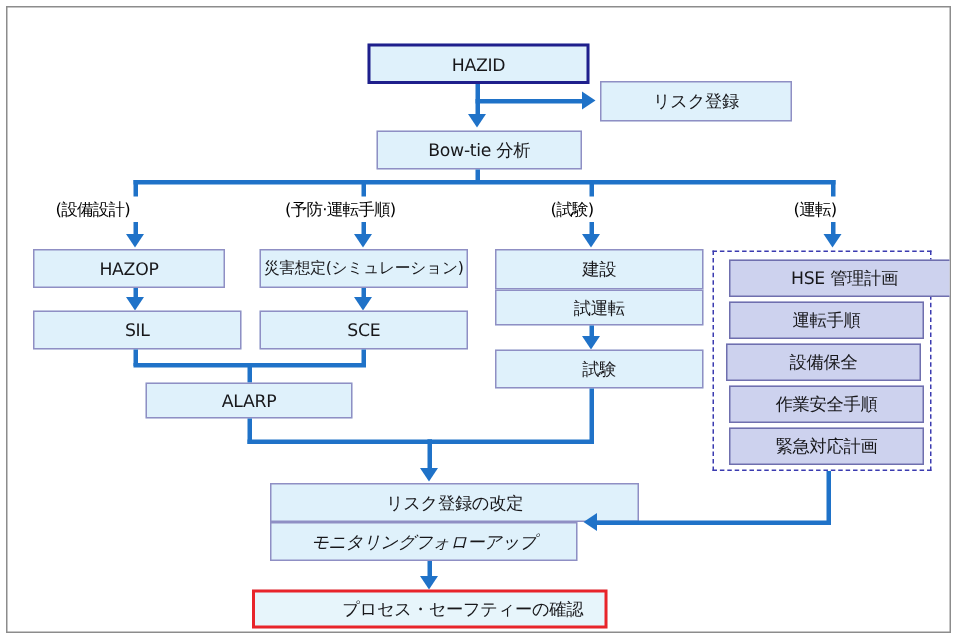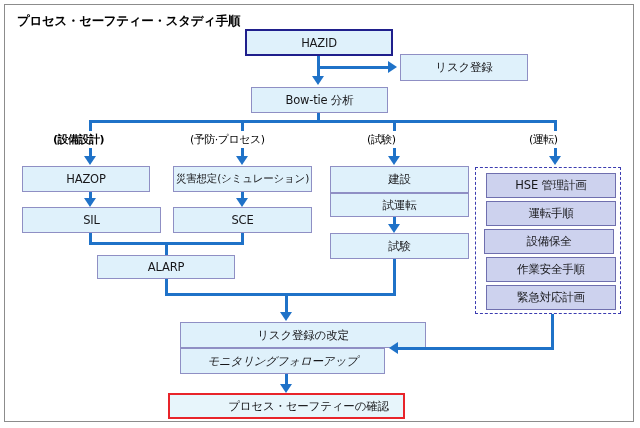--- a/index.html
+++ b/index.html
@@ -36,21 +36,20 @@
   .blabel{position:absolute;font-size:11px;color:#000;white-space:nowrap;letter-spacing:-0.5px;}
 
   #dashgroup{position:absolute;left:470px;top:162px;width:146px;height:147px;
              border:1.5px dashed #3b3bb0;box-sizing:border-box;background:transparent;}
 </style>
 </head>
 <body>
 
 <div id="frame">
 
-  <div class="title">プロセス・セーフティー・スタディ手順</div>
 
   <div class="box navy" style="left:240px;top:24px;width:148px;height:27px;">
     <span>HAZID</span>
   </div>
 
   <div class="box" style="left:395px;top:49px;width:128px;height:27px;">
     <span>リスク登録</span>
   </div>
 
   <div class="ln lnv" style="left:312px;top:51px;height:22px;"></div>
@@ -65,22 +64,22 @@
 
   <div class="ln lnv" style="left:312px;top:108px;height:9px;"></div>
 
   <div class="ln lnh" style="left:84px;top:115px;width:468px;"></div>
 
   <div class="ln lnv" style="left:84px;top:115px;height:11px;"></div>
   <div class="ln lnv" style="left:236px;top:115px;height:11px;"></div>
   <div class="ln lnv" style="left:388px;top:115px;height:11px;"></div>
   <div class="ln lnv" style="left:549px;top:115px;height:11px;"></div>
 
-  <div class="blabel" style="left:48px;top:127px;font-weight:bold;">(設備設計)</div>
-  <div class="blabel" style="left:185px;top:127px;">(予防·プロセス)</div>
+  <div class="blabel" style="left:32px;top:127px;">(設備設計)</div>
+  <div class="blabel" style="left:185px;top:127px;">(予防·運転手順)</div>
   <div class="blabel" style="left:362px;top:127px;">(試験)</div>
   <div class="blabel" style="left:524px;top:127px;">(運転)</div>
 
   <div class="ln lnv" style="left:84px;top:143px;height:10px;"></div>
   <div class="ah down" style="left:79px;top:151px;"></div>
 
   <div class="ln lnv" style="left:236px;top:143px;height:10px;"></div>
   <div class="ah down" style="left:231px;top:151px;"></div>
 
   <div class="ln lnv" style="left:388px;top:143px;height:10px;"></div>
@@ -123,21 +122,21 @@
     <span>建設</span>
   </div>
   <div class="ln lnv" style="left:388px;top:212px;height:10px;"></div>
   <div class="ah down" style="left:383px;top:219px;"></div>
   <div class="box" style="left:325px;top:228px;width:139px;height:26px;">
     <span>試験</span>
   </div>
 
   <div id="dashgroup"></div>
 
-  <div class="box lav" style="left:481px;top:168px;width:130px;height:25px;text-align:right;">
+  <div class="box lav" style="left:481px;top:168px;width:154px;height:25px;text-align:right;">
     <span>HSE 管理計画</span>
   </div>
   <div class="box lav" style="left:481px;top:196px;width:130px;height:25px;">
     <span>運転手順</span>
   </div>
   <div class="box lav" style="left:479px;top:224px;width:130px;height:25px;">
     <span>設備保全</span>
   </div>
   <div class="box lav" style="left:481px;top:252px;width:130px;height:25px;font-family:Liberation Serif, serif;">
     <span>作業安全手順</span>

